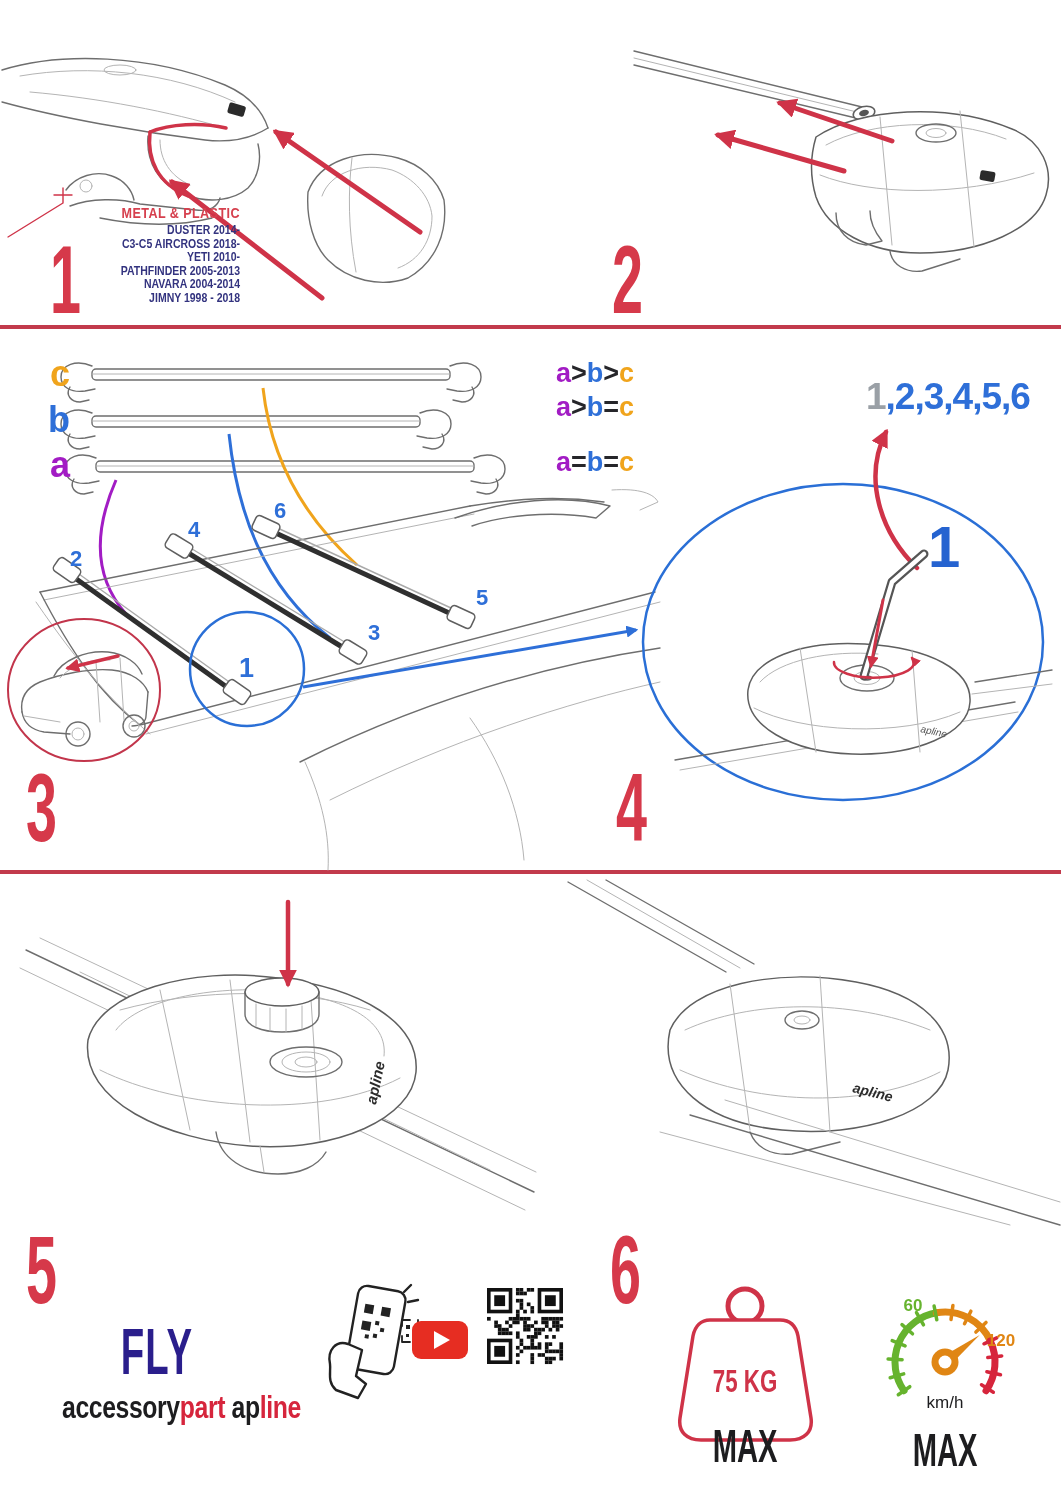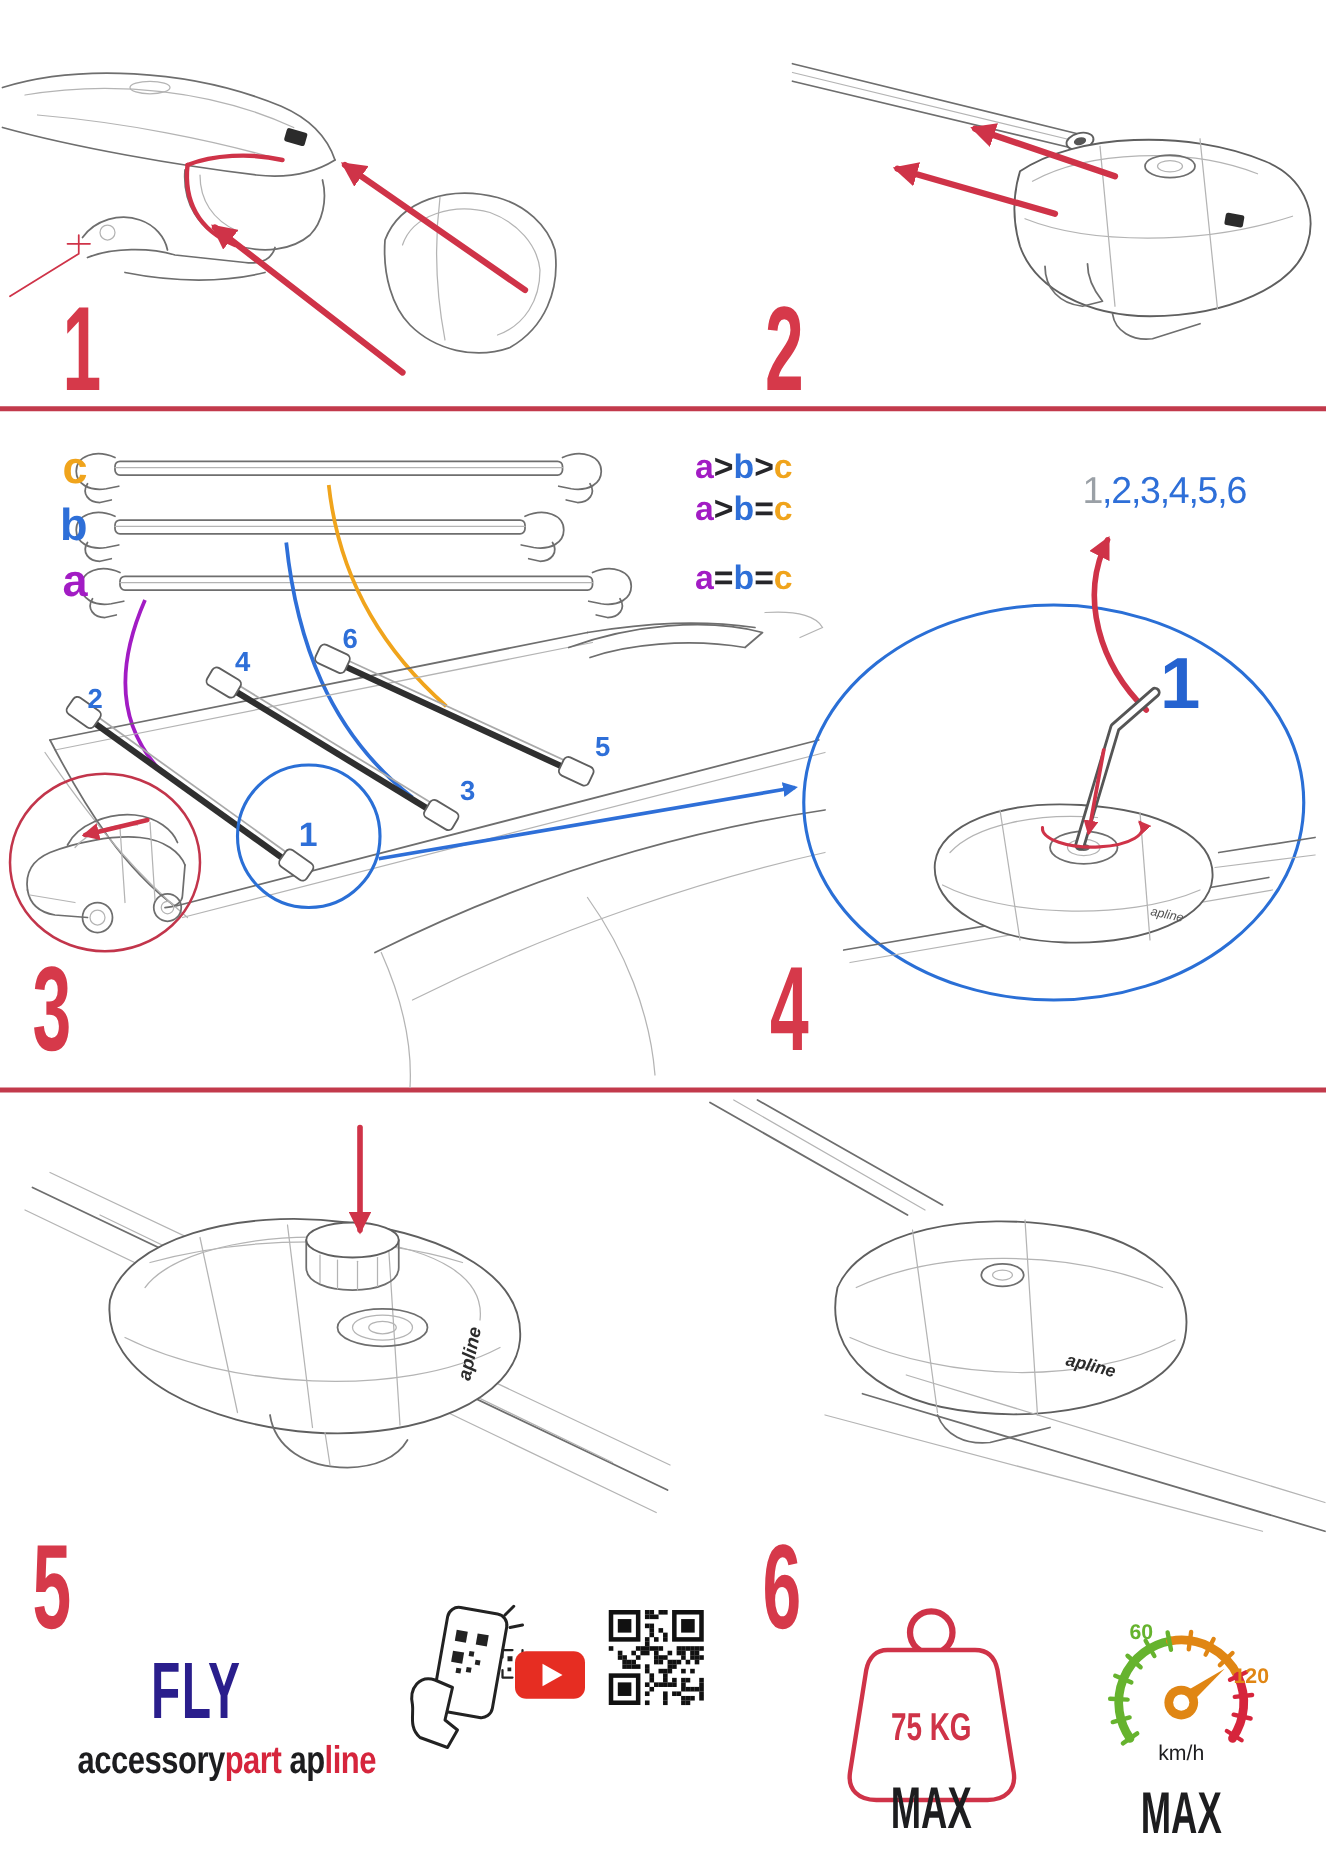--- a/index.html
+++ b/index.html
@@ -11,21 +11,21 @@
   .note1{position:absolute;left:16px;top:204px;width:224px;text-align:right}
   .note1-title{color:#d6404e;font-weight:bold;font-size:15px;letter-spacing:.5px;
                transform:scaleX(.84);transform-origin:right top;margin-bottom:3px}
   .models{color:#33337f;font-weight:bold;font-size:12.5px;line-height:1.08;
           transform:scaleX(.84);transform-origin:right top}
   .barlab{position:absolute;font-size:36px;font-weight:bold;line-height:1}
   .lab-c{color:#f0a41c}.lab-b{color:#2e6fd8}.lab-a{color:#a21cc4}
   .formula{position:absolute;left:556px;font-size:27px;font-weight:bold;line-height:1}
   .formula .fa{color:#a21cc4}.formula .fb{color:#2e6fd8}
   .formula .fc{color:#f0a41c}.formula .fop{color:#26262a}
-  .seq{position:absolute;left:866px;top:376px;font-size:30px;font-weight:normal;letter-spacing:-1px;white-space:nowrap}
+  .seq{position:absolute;left:866px;top:376px;font-size:37px;font-weight:bold;letter-spacing:-1px;white-space:nowrap}
   .seq-first{color:#9aa0a6}.seq-rest{color:#2e6fd8}
   .badge1{position:absolute;left:928px;top:518px;color:#2563d0;font-size:58px;font-weight:bold;line-height:1}
   .fly{position:absolute;left:90px;top:1320px;width:134px;text-align:center;color:#2a1e8c;
        font-size:64px;font-weight:bold;line-height:1;transform:scaleX(.6);transform-origin:center top;letter-spacing:2px}
   .brandline{position:absolute;left:62px;top:1390px;font-size:31px;font-weight:bold;white-space:nowrap;
              transform:scaleX(.8);transform-origin:left top;letter-spacing:-.5px}
   .b-dark{color:#1d1d1f}.b-red{color:#d6253c}
   svg.art{position:absolute;overflow:visible}
   svg text{font-family:"Liberation Sans",sans-serif}
   .ln{fill:none;stroke:#6e6e6e;stroke-width:1.4;stroke-linecap:round;stroke-linejoin:round}
@@ -70,20 +70,31 @@
 
     <path class="red" style="stroke-width:3.5" d="M150,92 C170,84 200,82 226,88"></path>
     <path class="red" style="stroke-width:3.5" d="M150,92 C147,120 158,144 188,156"></path>
 
     <path class="red" style="stroke-width:5" d="M420,192 L276,92" marker-end="url(#m-red1)"></path>
     <path class="red" style="stroke-width:5" d="M322,258 L172,142" marker-end="url(#m-red1)"></path>
 
     <path class="red" style="stroke-width:1.4" d="M63,148 L63,163 M54,155 L72,155 M63,163 L8,197"></path>
   </svg>
 
+  <div class="note1">
+    <div class="note1-title">METAL &amp; PLASTIC</div>
+    <div class="models">
+      <div>DUSTER 2014-</div>
+      <div>C3-C5 AIRCROSS 2018-</div>
+      <div>YETI 2010-</div>
+      <div>PATHFINDER 2005-2013</div>
+      <div>NAVARA 2004-2014</div>
+      <div>JIMNY 1998 - 2018</div>
+    </div>
+  </div>
   <div class="digit" style="left:50px;top:232px">1</div>
 
   <svg class="art" style="left:630px;top:45px" width="430" height="235" viewBox="0 0 430 235">
     <defs>
       <marker id="m-red2" markerWidth="4" markerHeight="4" refX="3.2" refY="2" orient="auto" viewBox="0 0 4 4">
         <path d="M0,0 L4,2 L0,4 Z" fill="#cf3348"></path>
       </marker>
     </defs>
 
     <path class="ln" d="M4,6 L232,62"></path>

